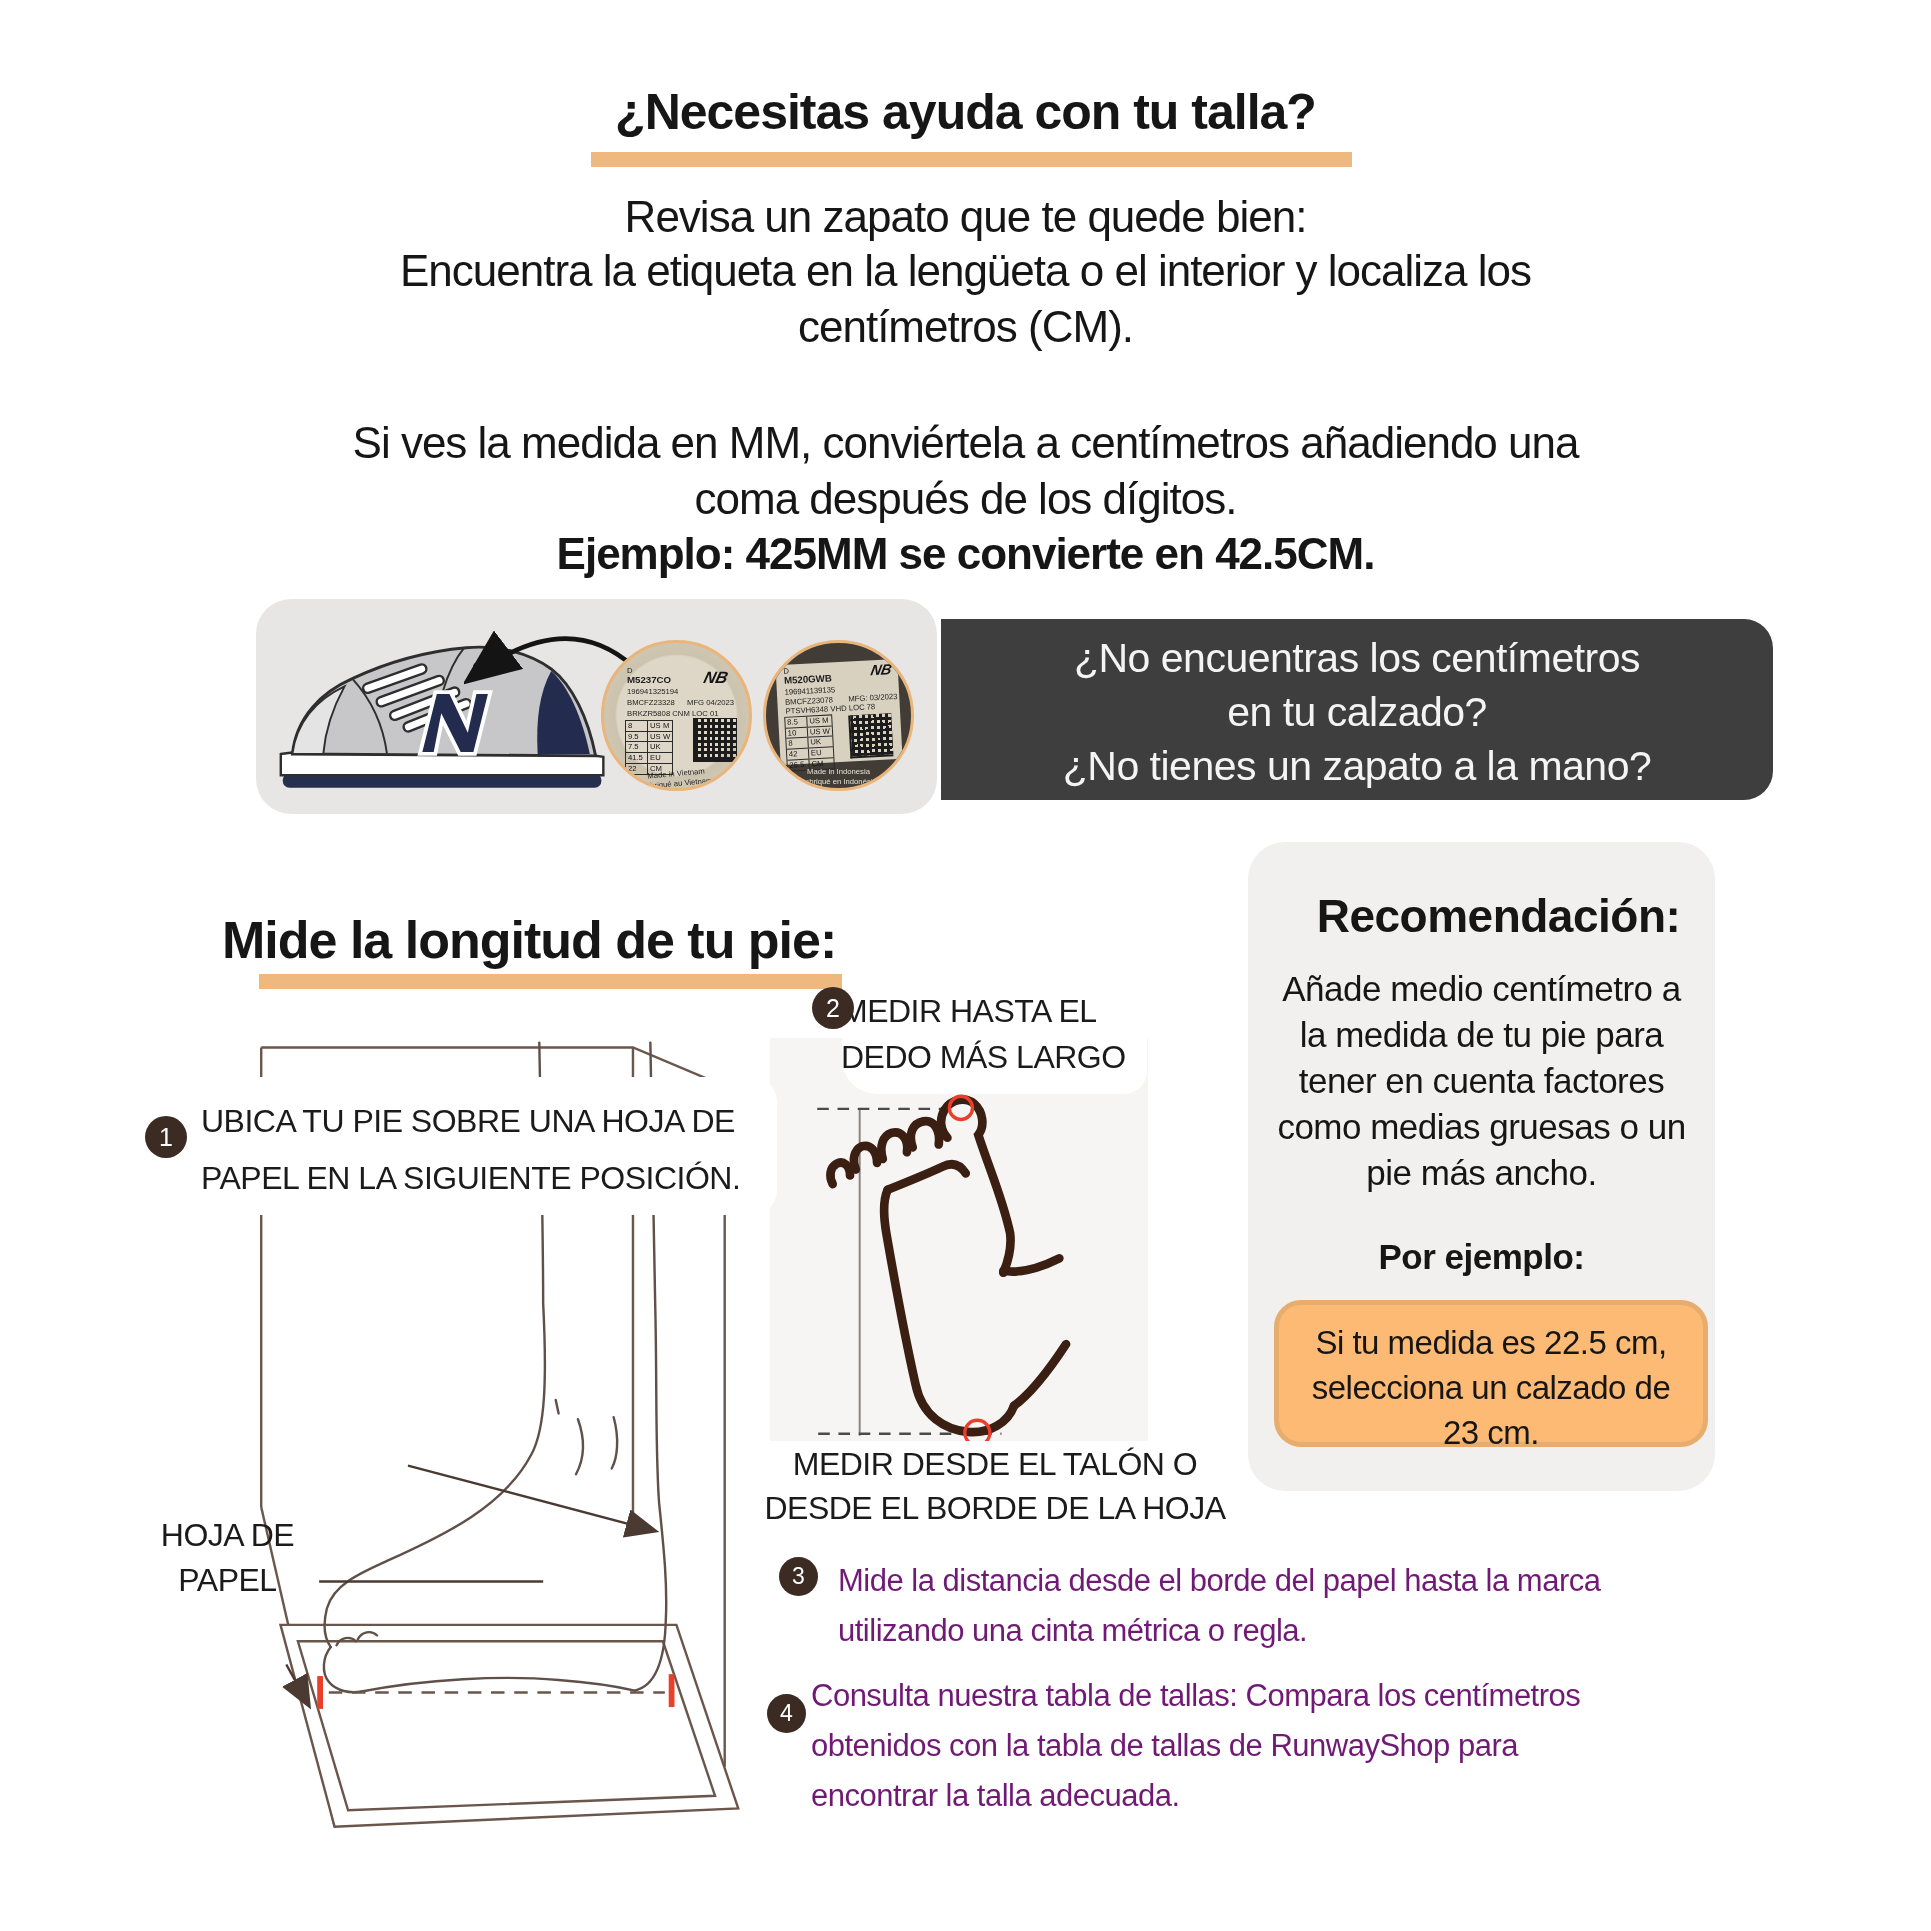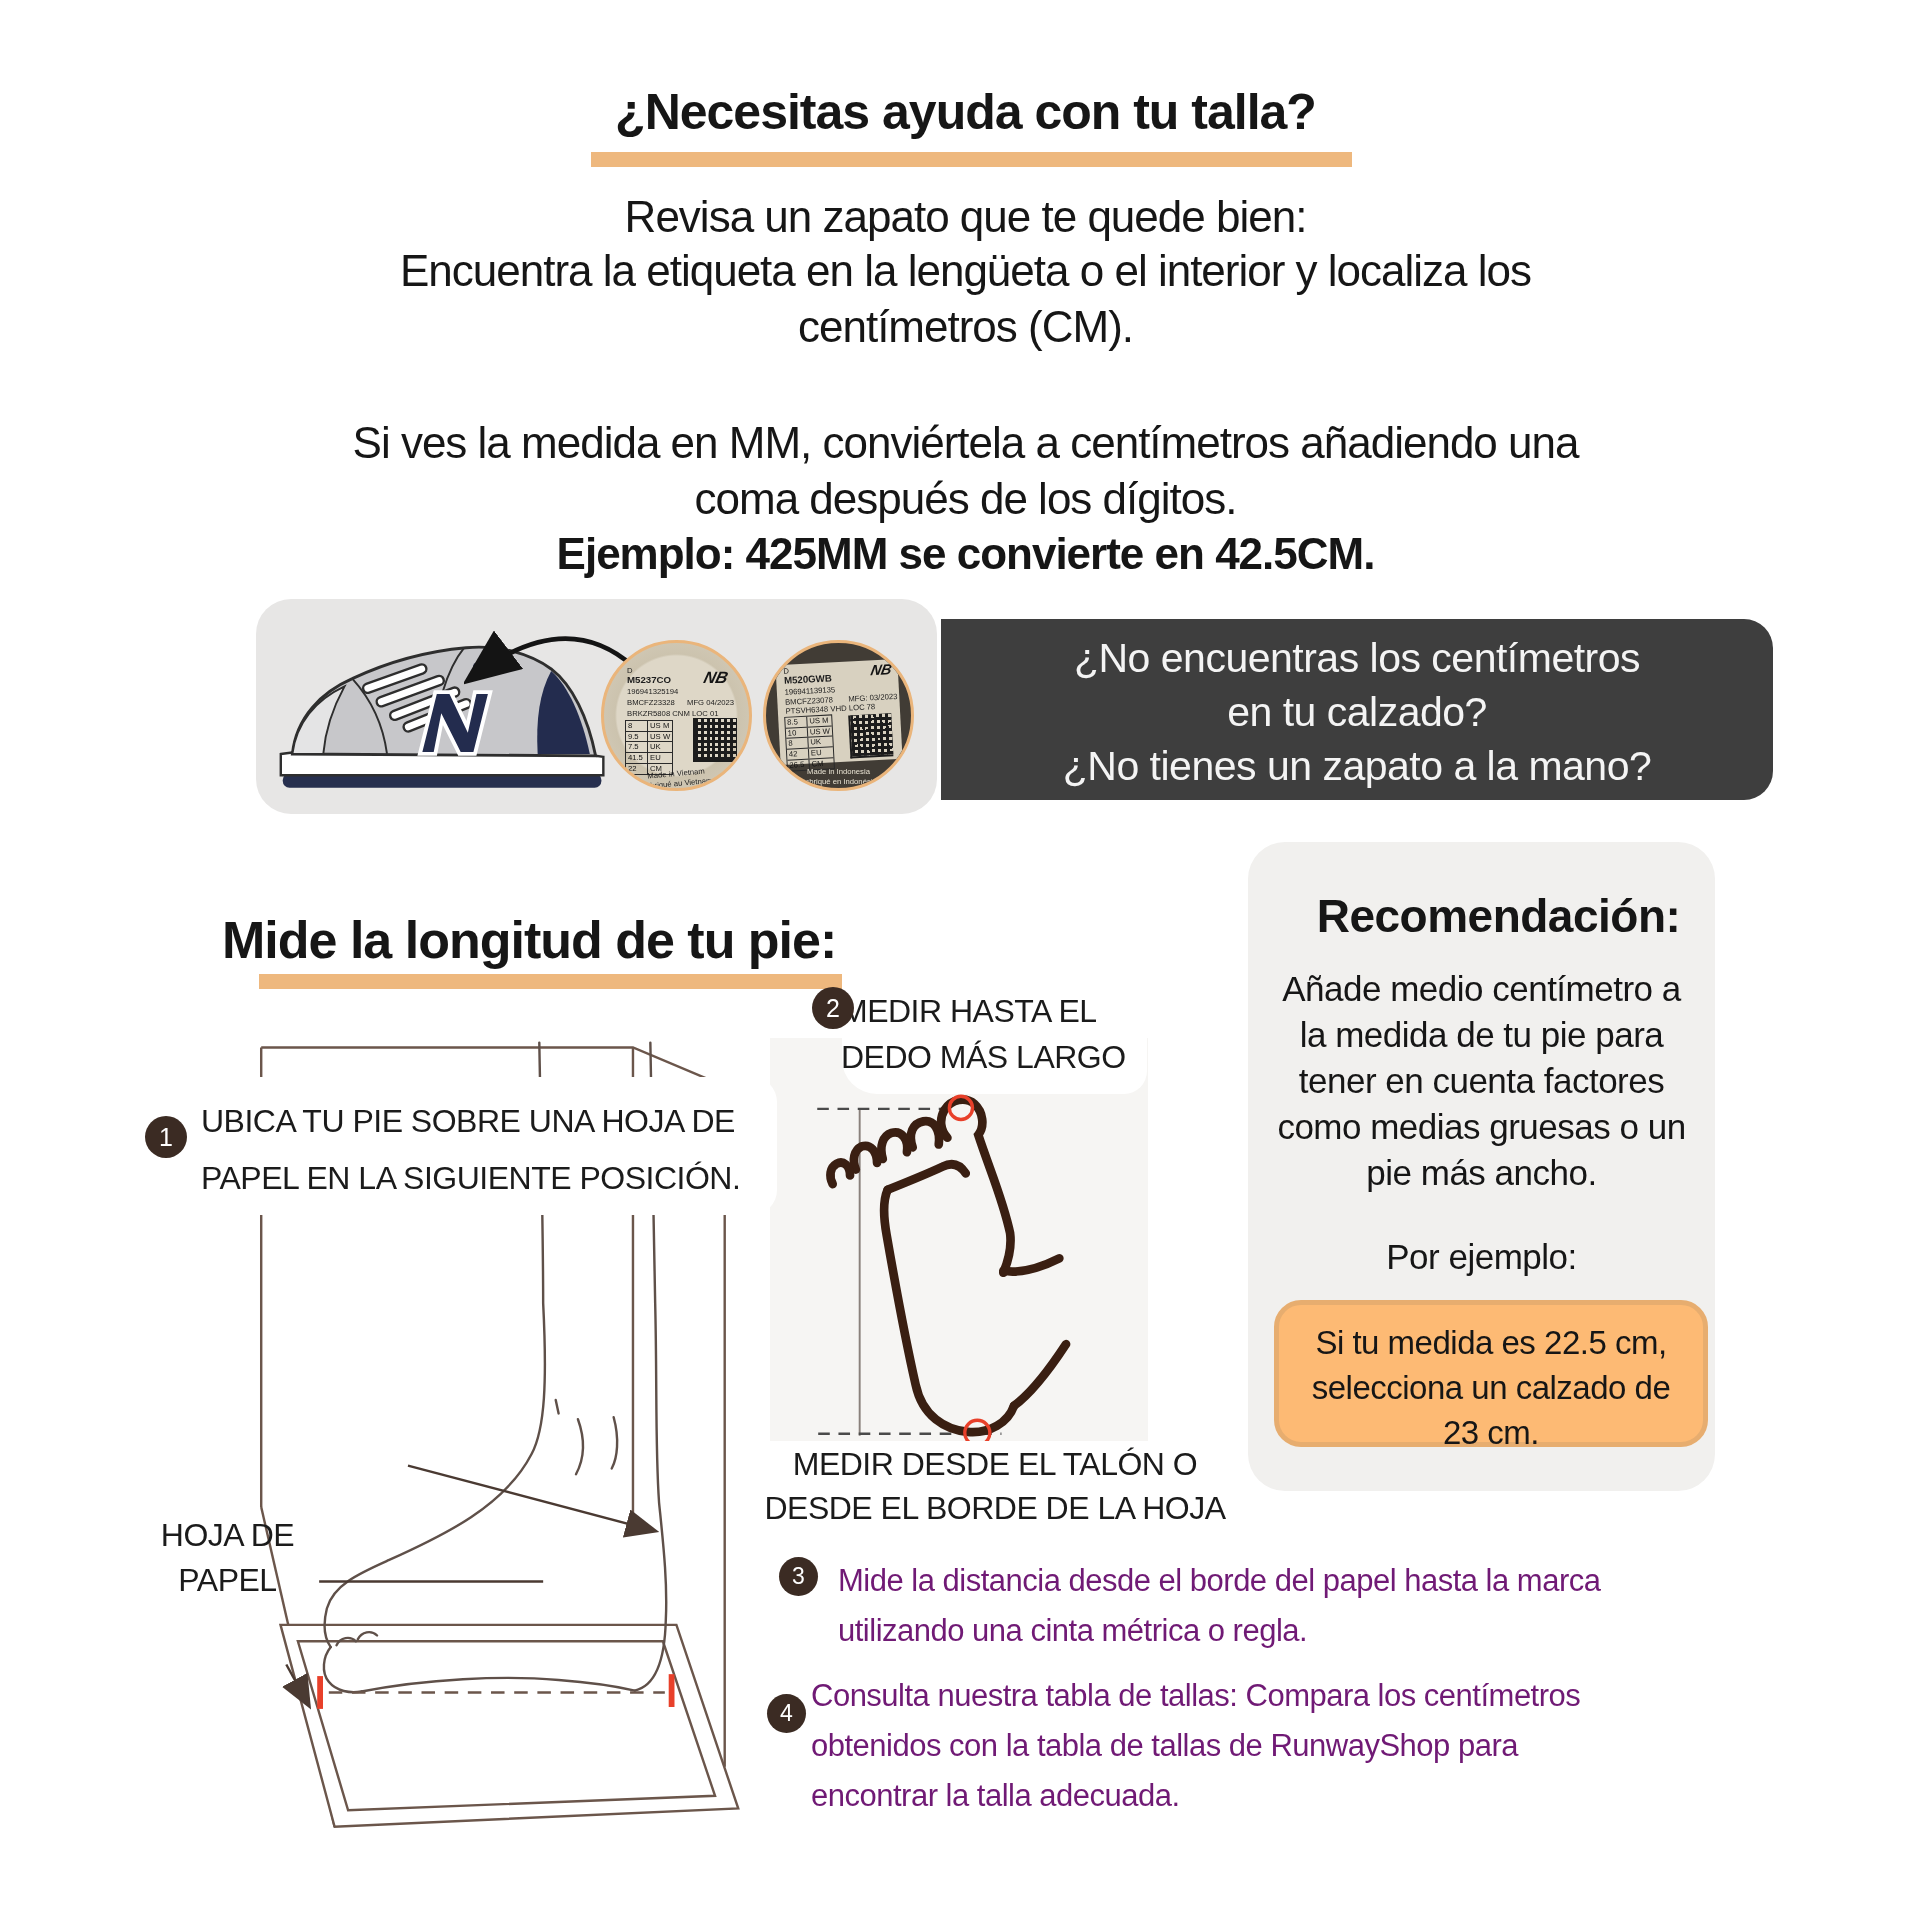--- a/index.html
+++ b/index.html
@@ -37,21 +37,21 @@
       repeating-linear-gradient(0deg,#1c1c1c 0 2.9px,rgba(0,0,0,0) 2.9px 5.8px),
       repeating-linear-gradient(90deg,#1c1c1c 0 2.9px,rgba(0,0,0,0) 2.9px 5.8px);
       border-left:2.9px solid #1c1c1c;border-bottom:2.9px solid #1c1c1c;}
   .made{position:absolute;left:0;right:0;text-align:center;font-size:7.7px;line-height:9.7px;
         color:#1d1d1d;transform:rotate(-5deg);white-space:pre-line;}
 
   .h2{left:222px;top:910px;font-size:52px;font-weight:700;letter-spacing:-1px;line-height:60px;}
   .rec-panel{left:1248px;top:842px;width:467px;height:649px;background:#f1f0ee;border-radius:37px;}
   .rec-title{top:888px;left:1248px;width:501px;text-align:center;font-size:46px;font-weight:700;letter-spacing:-0.5px;line-height:56px;}
   .rec-body{top:966px;left:1248px;width:467px;text-align:center;font-size:35px;letter-spacing:-0.5px;line-height:46px;}
-  .rec-ej{top:1234px;left:1248px;width:467px;text-align:center;font-size:35px;letter-spacing:-0.5px;line-height:45px;}
+  .rec-ej{top:1234px;left:1248px;width:467px;text-align:center;font-size:35px;letter-spacing:-0.5px;line-height:45px;font-weight:bold;}
   .rec-box{left:1274px;top:1300px;width:434px;height:147px;border:5.8px solid #e7ad6f;border-radius:27px;
            box-sizing:border-box;background:#fdba74;}
   .rec-box p{margin:0;padding-top:14.5px;text-align:center;font-size:33px;letter-spacing:-0.5px;line-height:45px;}
 
   .badge{position:absolute;background:#3b2b23;border-radius:50%;color:#fff;text-align:center;z-index:5;}
   .b44{width:42px;height:42px;font-size:25px;line-height:42px;}
   .b40{width:39px;height:39px;font-size:23px;line-height:39px;}
 
   .patch{position:absolute;background:#fff;z-index:2;}
   .caps{font-size:32px;letter-spacing:-0.5px;color:#1b1b1b;}

